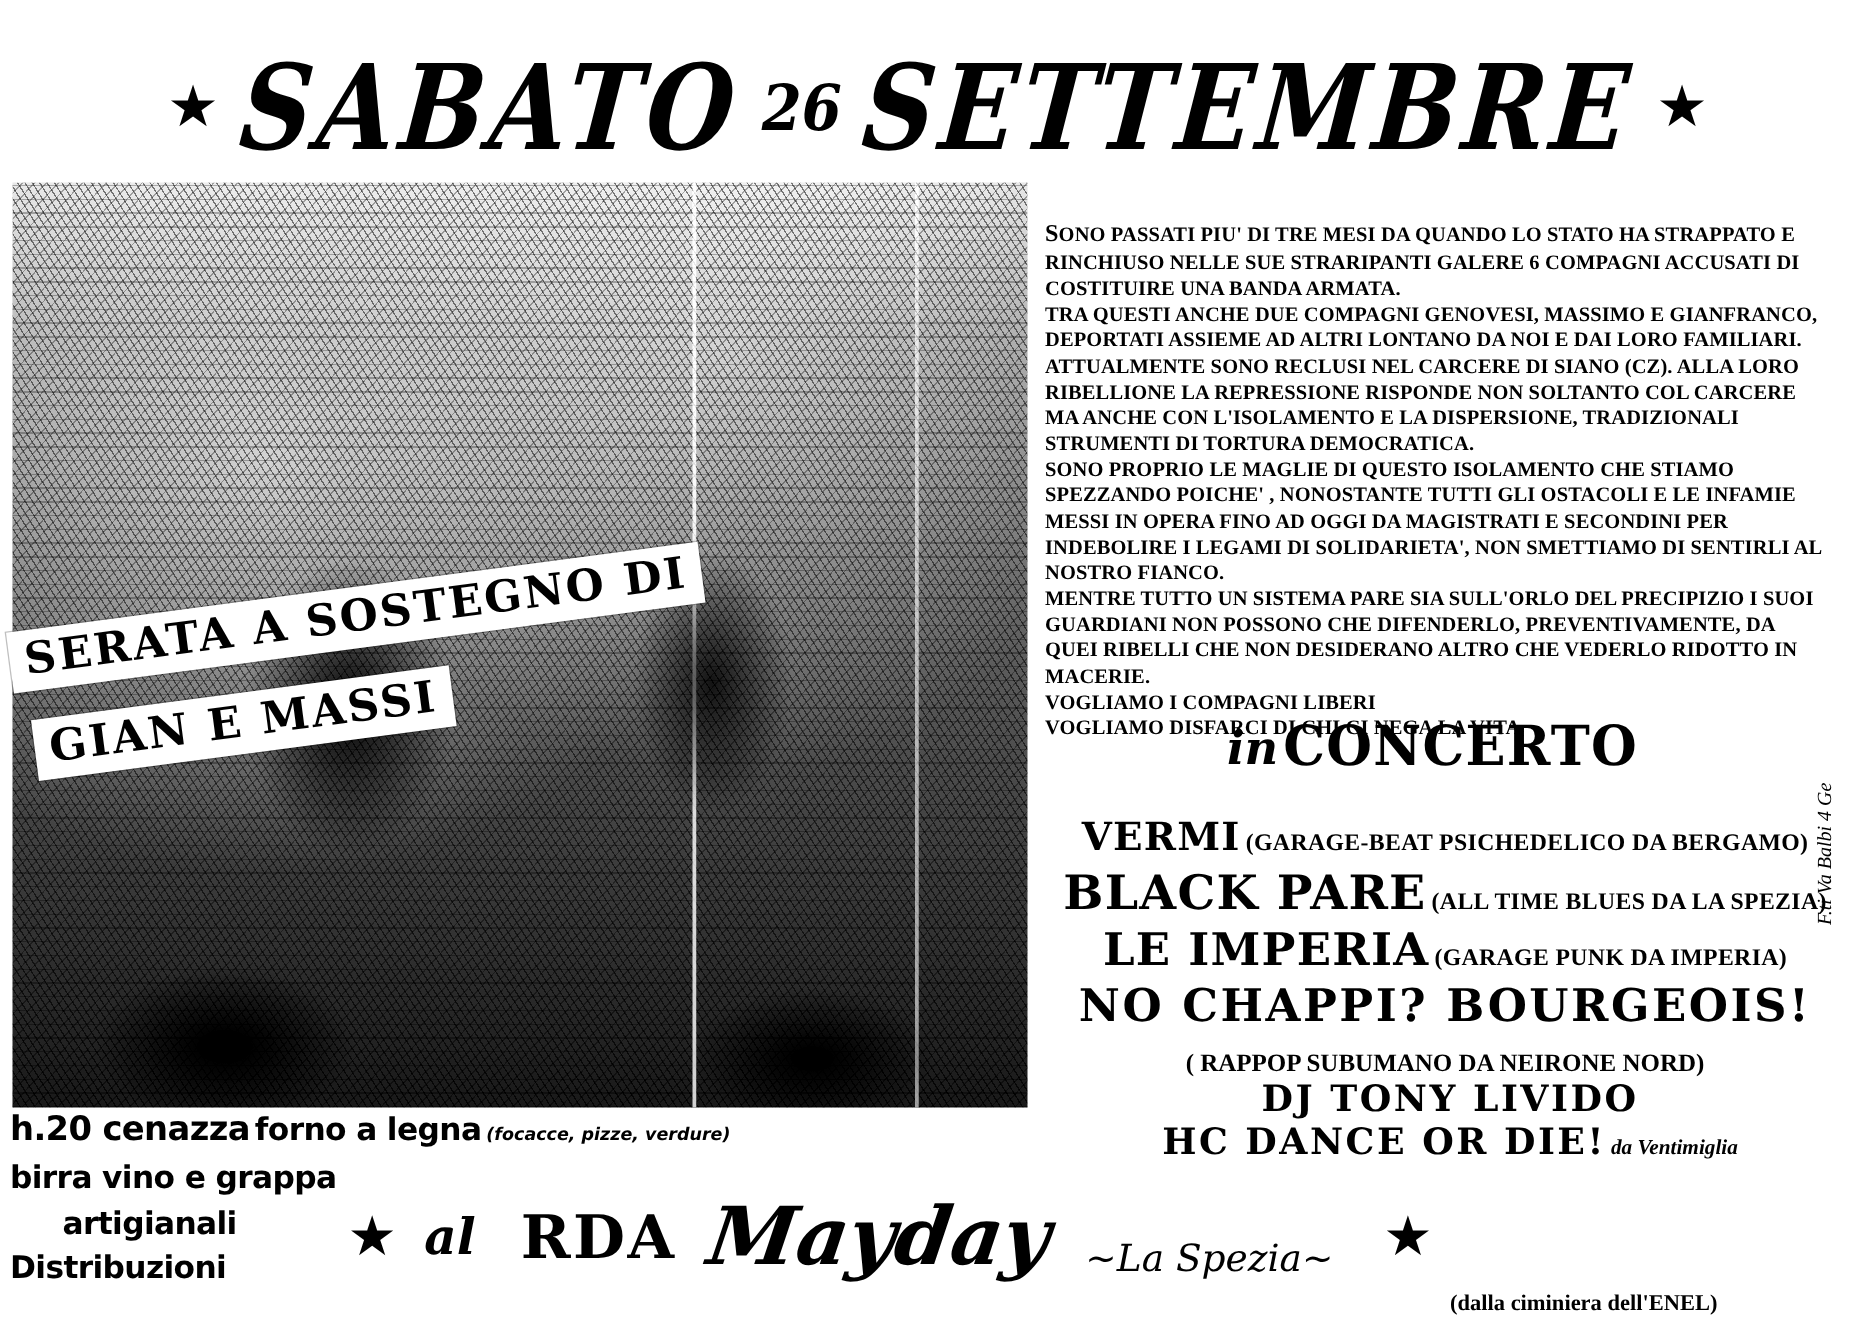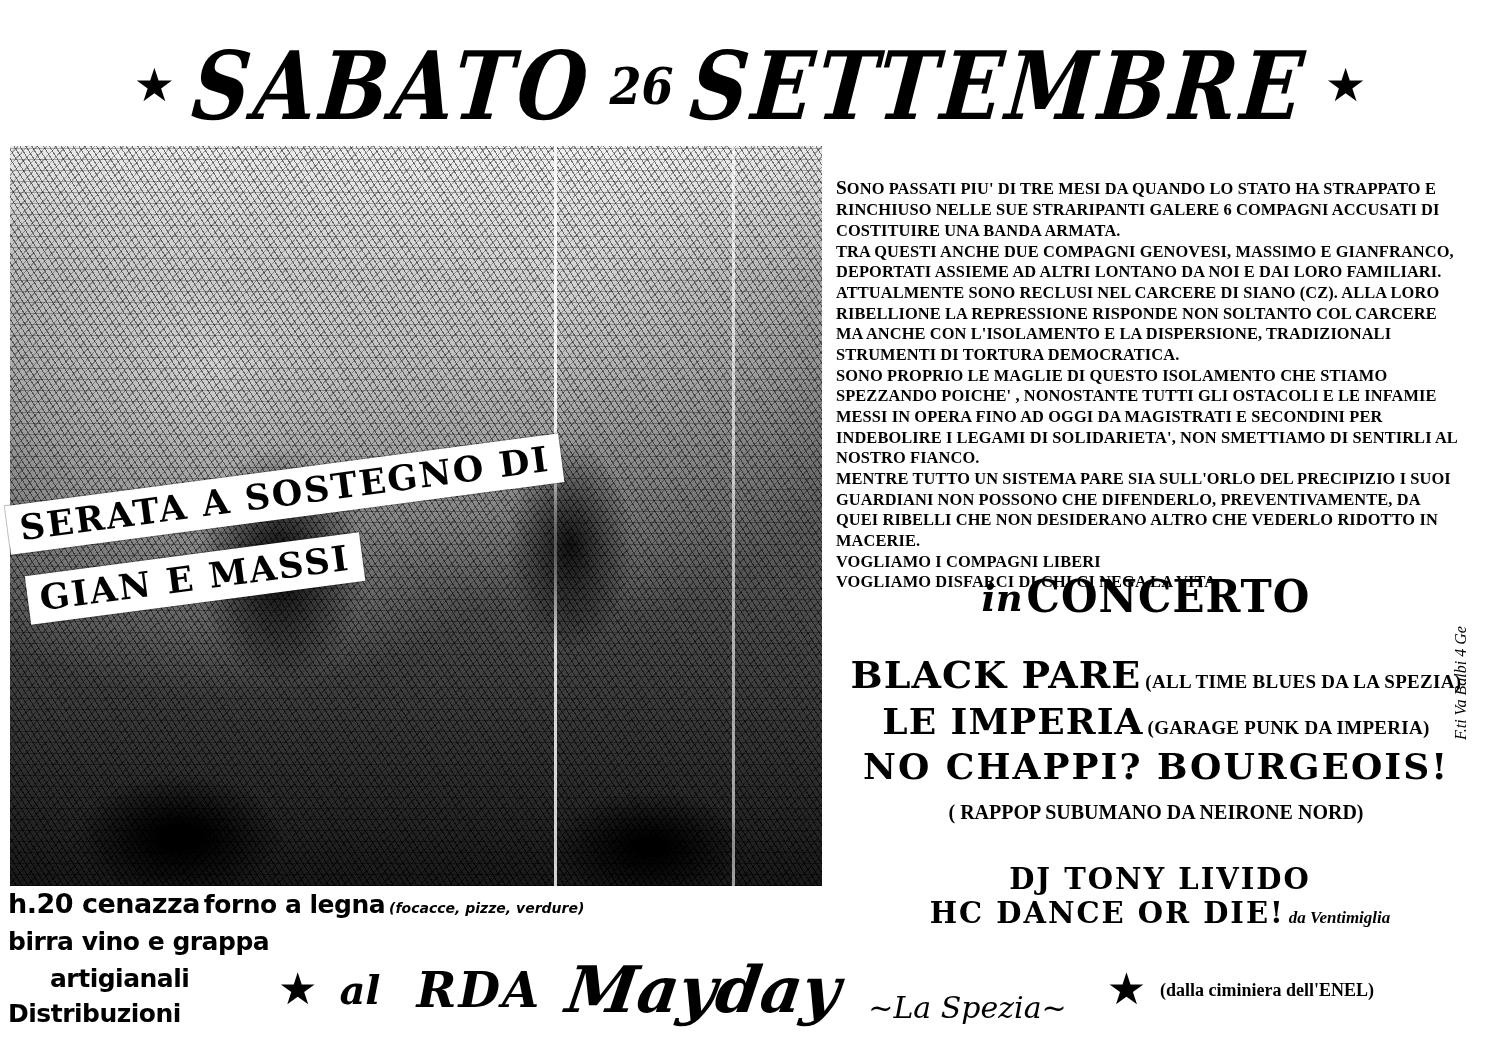--- a/index.html
+++ b/index.html
@@ -270,21 +270,20 @@
   #venue-star-left { font-size: 44px; margin-right: 22px; }
   #venue-al {
     font-family: "DejaVu Serif", serif;
     font-style: italic;
     font-weight: bold;
     font-size: 40px;
     margin-right: 36px;
   }
   #venue-rda {
     font-family: "DejaVu Serif", serif;
-    font-style: italic;
     font-weight: bold;
     font-size: 48px;
     letter-spacing: 2px;
     margin-right: 26px;
   }
   #venue-mayday {
     font-family: "DejaVu Serif", serif;
     font-style: italic;
     font-weight: bold;
     font-size: 64px;
@@ -297,21 +296,21 @@
     font-weight: normal;
     font-size: 30px;
     margin-left: 28px;
     align-self: flex-end;
     padding-bottom: 2px;
   }
   #venue-star-right { font-size: 44px; margin-left: 40px; }
 
   #venue-sub {
     position: absolute;
-    left: 1160px; top: 980px;
+    left: 1160px; top: 1032px;
     font-family: "Liberation Serif", serif;
     font-weight: bold;
     font-size: 18px;
     white-space: nowrap;
   }
 </style>
 </head>
 <body>
 
 <div id="title-bar">
@@ -338,20 +337,24 @@
   <p>VOGLIAMO I COMPAGNI LIBERI</p>
   <p>VOGLIAMO DISFARCI DI CHI CI NEGA LA VITA</p>
 </div>
 
 <div id="in-concerto">
   <span class="word-in">in</span>
   <span class="word-concerto">CONCERTO</span>
 </div>
 
 <div id="bands">
+  <div class="band-line" id="band-0">
+    <span class="band-name">VERMI</span>
+    <span class="band-note">(GARAGE-BEAT PSICHEDELICO DA BERGAMO)</span>
+  </div>
   <div class="band-line" id="band-1">
     <span class="band-name">BLACK PARE</span>
     <span class="band-note">(ALL TIME BLUES DA LA SPEZIA)</span>
   </div>
   <div class="band-line" id="band-2">
     <span class="band-name">LE IMPERIA</span>
     <span class="band-note">(GARAGE PUNK DA IMPERIA)</span>
   </div>
   <div class="band-line" id="band-3">
     <span class="band-name">NO CHAPPI? BOURGEOIS!</span>

